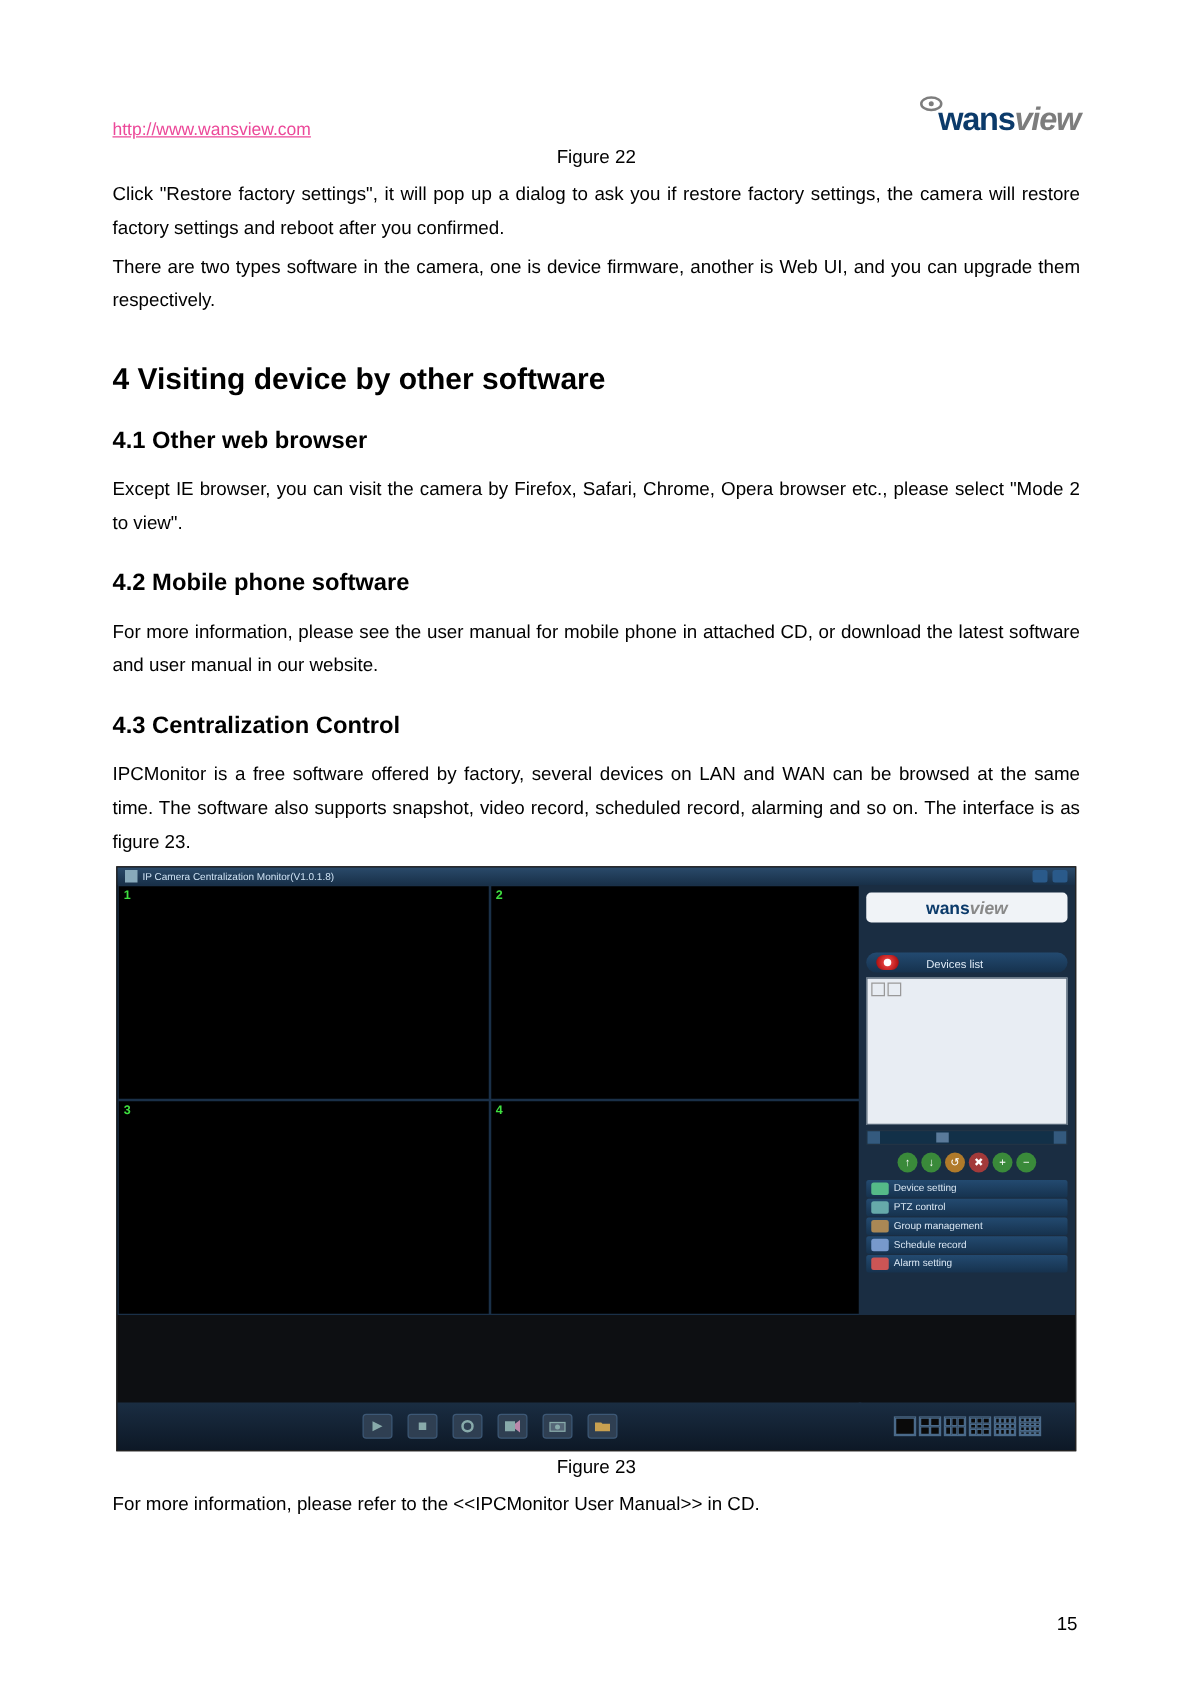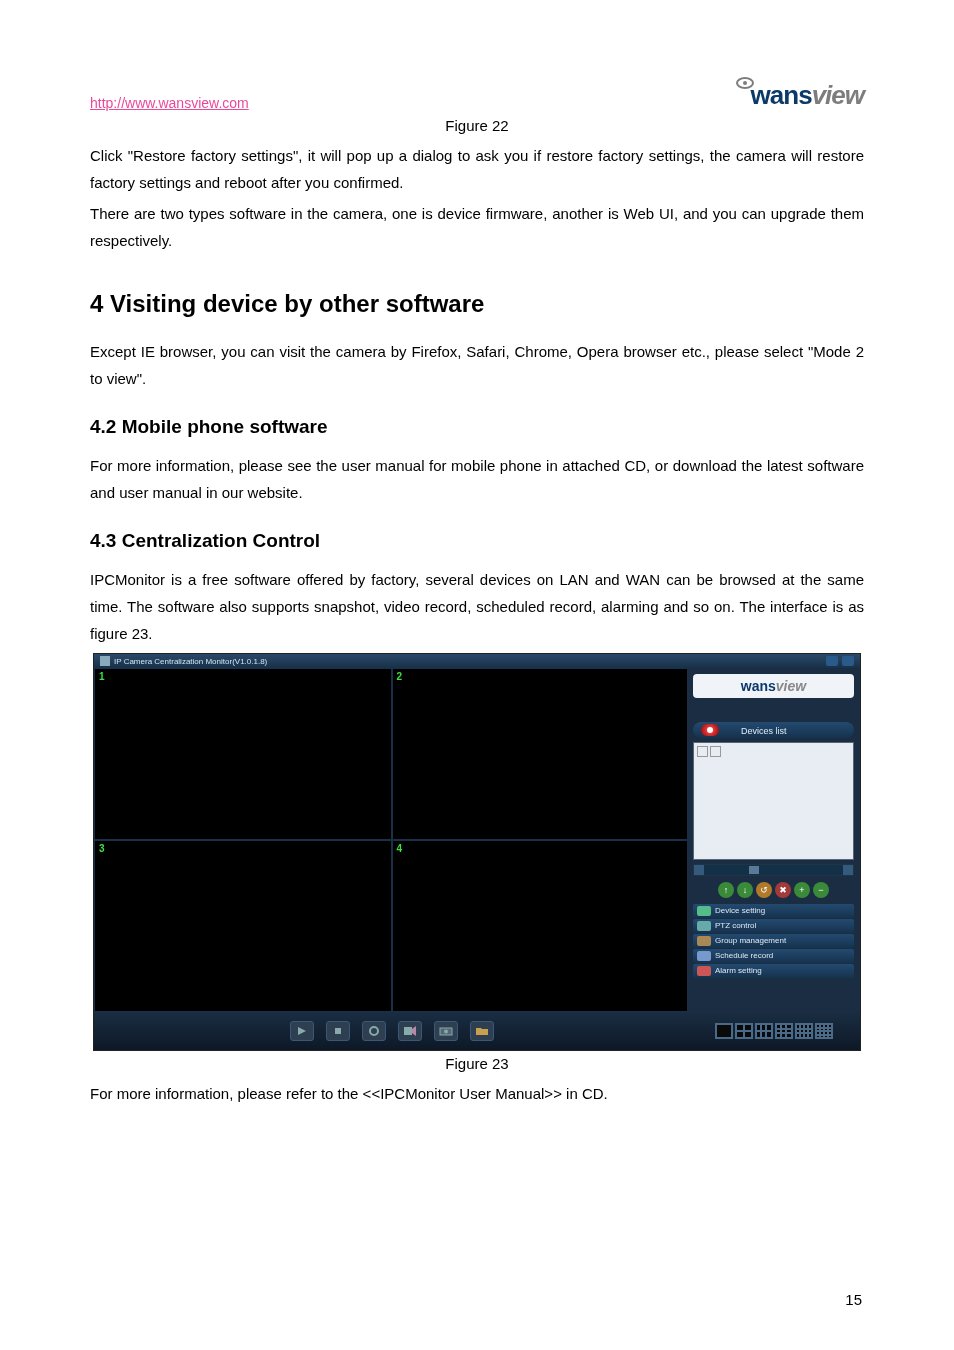--- a/index.html
+++ b/index.html
@@ -64,21 +64,21 @@
       margin-bottom: 20px;
     }
     h3.sub {
       font-size: 19px;
       font-weight: bold;
       margin-top: 24px;
       margin-bottom: 14px;
     }
     .screenshot {
       width: 768px;
-      height: 398px;
+      height: 468px;
       margin: 6px auto 0 auto;
       background: #0d0f12;
       position: relative;
       border: 1px solid #222;
     }
     .titlebar {
       height: 14px;
       background: linear-gradient(#2a4a6a,#183048);
       display: flex; align-items:center;
       padding: 0 6px;
@@ -164,20 +164,21 @@
       <span class="logo"><span class="logo-a">wans</span><span class="logo-b">view</span></span>
     </div>
   </div>
 
   <div class="fig-label">Figure 22</div>
   <p class="para">Click "Restore factory settings", it will pop up a dialog to ask you if restore factory settings, the camera will restore factory settings and reboot after you confirmed.</p>
   <p class="para">There are two types software in the camera, one is device firmware, another is Web UI, and you can upgrade them respectively.</p>
 
   <h2 class="sec">4 Visiting device by other software</h2>
 
+  <h3 class="sub">4.1 Other web browser</h3>
   <p class="para">Except IE browser, you can visit the camera by Firefox, Safari, Chrome, Opera browser etc., please select "Mode 2 to view".</p>
 
   <h3 class="sub">4.2 Mobile phone software</h3>
   <p class="para">For more information, please see the user manual for mobile phone in attached CD, or download the latest software and user manual in our website.</p>
 
   <h3 class="sub">4.3 Centralization Control</h3>
   <p class="para">IPCMonitor is a free software offered by factory, several devices on LAN and WAN can be browsed at the same time. The software also supports snapshot, video record, scheduled record, alarming and so on. The interface is as figure 23.</p>
 
   <div class="screenshot">
     <div class="titlebar">

